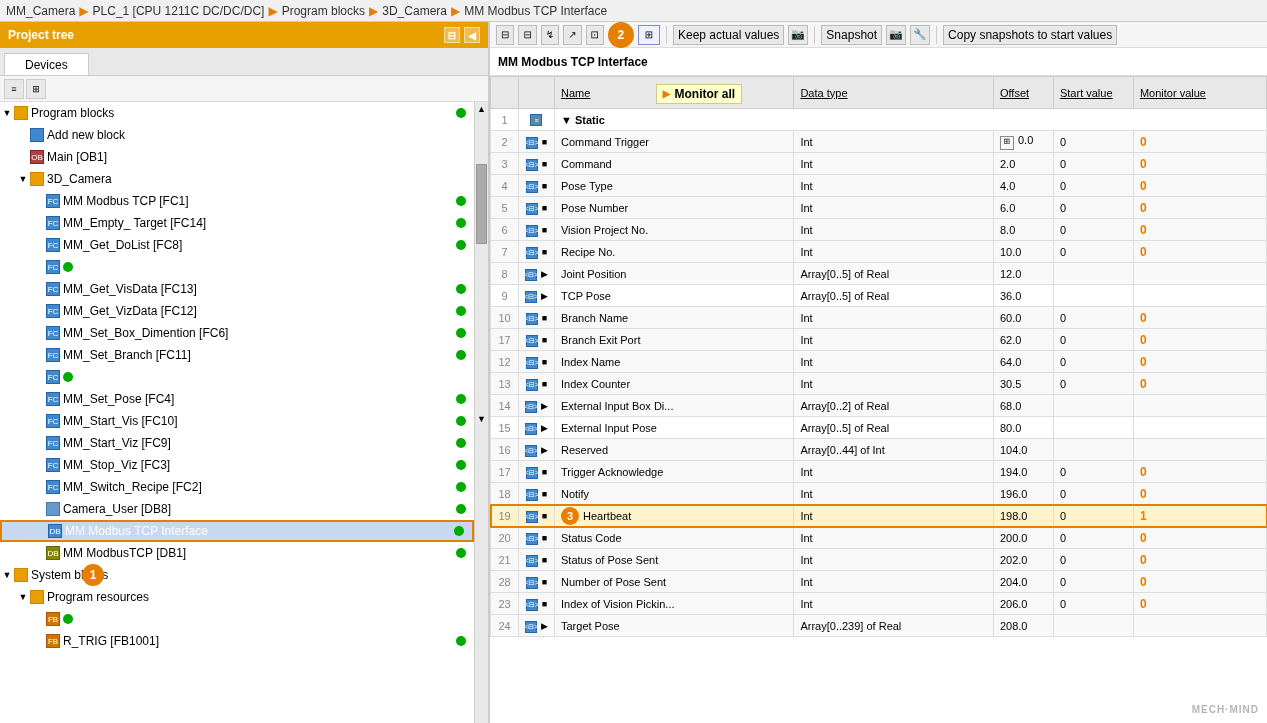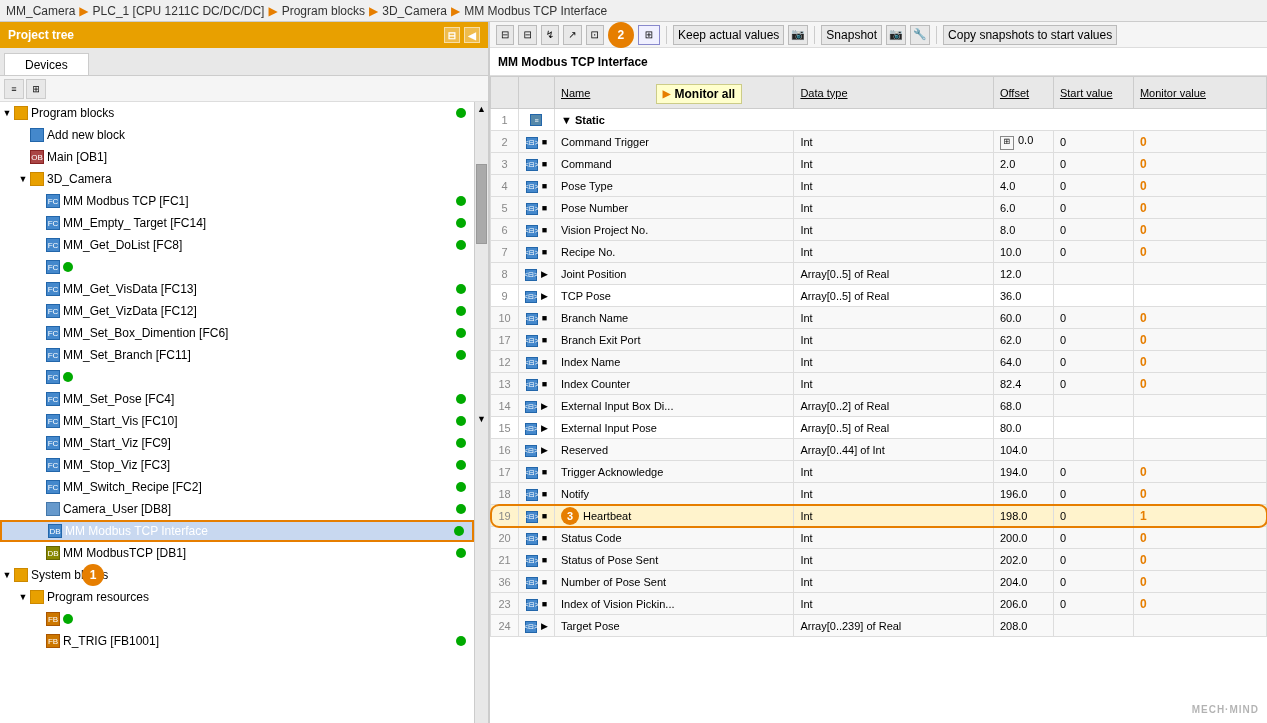--- a/index.html
+++ b/index.html
@@ -672,21 +672,21 @@
       <td><span class="val-orange">0</span></td>
     </tr>
             <tr style="background: rgb(248, 248, 248); padding-left: 32px;">
       <td class="row-num">13</td>
       <td class="cell-icon">
         <span class="small-icon" style="font-size:7px;">&lt;⊟&gt;</span>
         <span style="font-size:9px; margin-left:1px;">■</span>
       </td>
       <td>Index Counter</td>
       <td>Int</td>
-      <td>82.4</td>
+      <td>30.5</td>
       <td>0</td>
       <td><span class="val-orange">0</span></td>
     </tr>
             <tr>
       <td class="row-num">14</td>
       <td class="cell-icon">
         <span class="small-icon" style="font-size:7px;">&lt;⊟&gt;</span>
         <span style="font-size:9px; margin-left:1px;">▶</span>
       </td>
       <td>External Input Box Di...</td>
@@ -736,21 +736,21 @@
       <td class="cell-icon">
         <span class="small-icon" style="font-size:7px;">&lt;⊟&gt;</span>
         <span style="font-size:9px; margin-left:1px;">■</span>
       </td>
       <td>Notify</td>
       <td>Int</td>
       <td>196.0</td>
       <td>0</td>
       <td><span class="val-orange">0</span></td>
     </tr>
-            <tr style="background: rgb(255, 243, 204); outline: rgb(230, 126, 0) solid 2px; outline-offset: -1px; border-radius: 8px;">
+            <tr style="background: rgb(255, 243, 204); outline: rgb(230, 126, 0) solid 2px; outline-offset: -1px;">
       <td class="row-num">19</td>
       <td class="cell-icon">
         <span class="small-icon" style="font-size:7px;">&lt;⊟&gt;</span>
         <span style="font-size:9px; margin-left:1px;">■</span>
       </td>
       <td><span style="display:inline-flex; width:18px; height:18px; border-radius:50%; background:#e67e00; color:#fff; align-items:center; justify-content:center; font-weight:bold; font-size:11px; margin-right:4px;">3</span>Heartbeat</td>
       <td>Int</td>
       <td>198.0</td>
       <td>0</td>
       <td><span class="val-orange">1</span></td>
@@ -773,21 +773,21 @@
         <span class="small-icon" style="font-size:7px;">&lt;⊟&gt;</span>
         <span style="font-size:9px; margin-left:1px;">■</span>
       </td>
       <td>Status of Pose Sent</td>
       <td>Int</td>
       <td>202.0</td>
       <td>0</td>
       <td><span class="val-orange">0</span></td>
     </tr>
             <tr style="background: rgb(248, 248, 248);">
-      <td class="row-num">36</td>
+      <td class="row-num">28</td>
       <td class="cell-icon">
         <span class="small-icon" style="font-size:7px;">&lt;⊟&gt;</span>
         <span style="font-size:9px; margin-left:1px;">■</span>
       </td>
       <td>Number of Pose Sent</td>
       <td>Int</td>
       <td>204.0</td>
       <td>0</td>
       <td><span class="val-orange">0</span></td>
     </tr>

